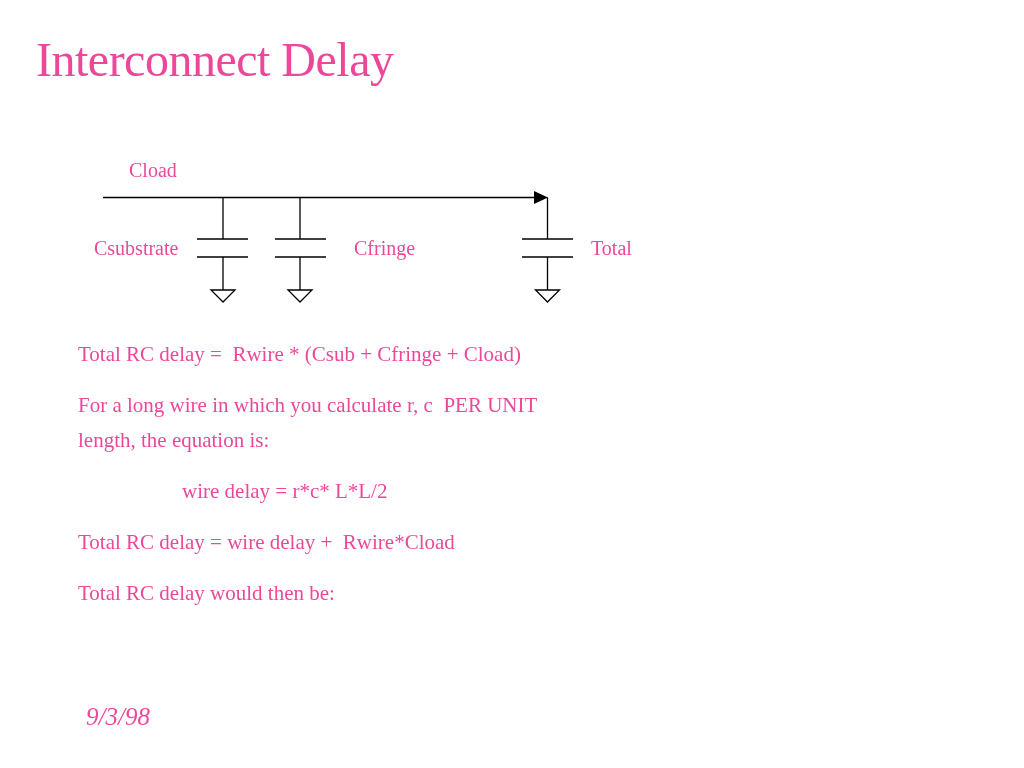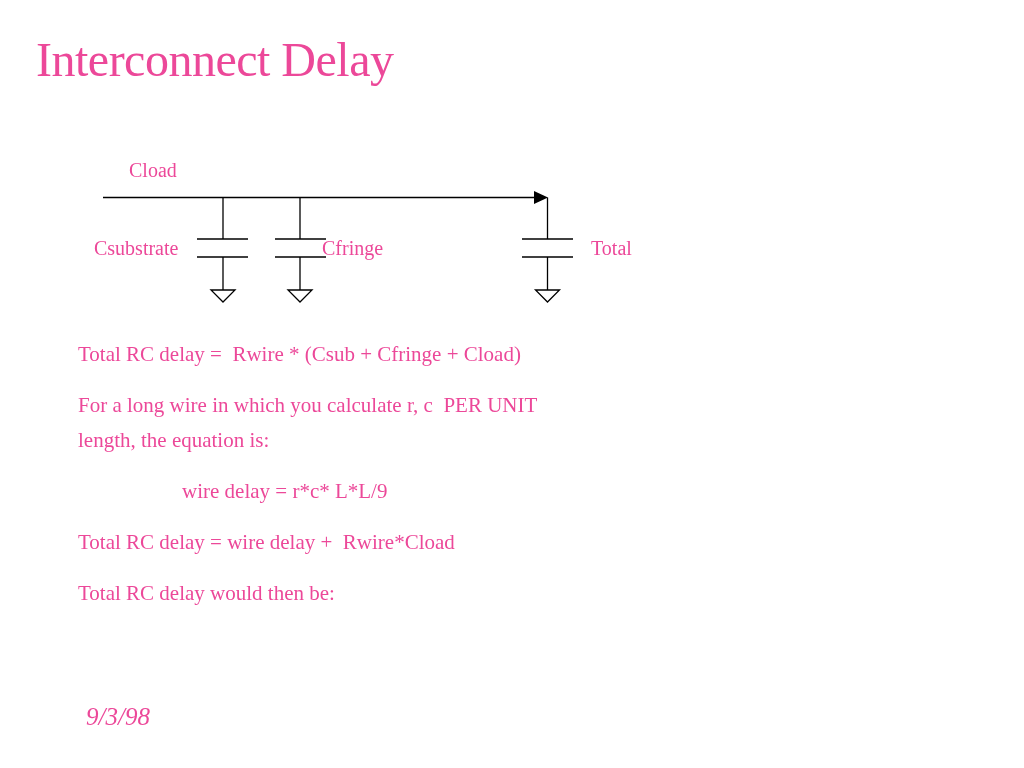--- a/index.html
+++ b/index.html
@@ -28,21 +28,21 @@
     top: 0;
   }
   .diagram-label {
     position: absolute;
     font-size: 20px;
     line-height: 1.1;
     white-space: nowrap;
   }
   .lbl-rwire   { left: 129px; top: 159px; }
   .lbl-csub    { left: 86px;  top: 237px; margin-left: 8px; }
-  .lbl-cfringe { left: 322px; top: 237px; }
+  .lbl-cfringe { left: 354px; top: 237px; }
   .lbl-cload   { left: 591px; top: 237px; }
   .body-text {
     position: absolute;
     left: 78px;
     top: 337px;
     width: 680px;
     font-size: 21px;
     line-height: 35px;
   }
   .body-text p {
@@ -97,20 +97,20 @@
 
   <span class="diagram-label lbl-rwire">Cload</span>
   <span class="diagram-label lbl-csub">Csubstrate</span>
   <span class="diagram-label lbl-cfringe">Cfringe</span>
   <span class="diagram-label lbl-cload">Total</span>
 
   <div class="body-text">
     <p>Total RC delay =  Rwire * (Csub + Cfringe + Cload)</p>
     <p>For a long wire in which you calculate r, c  PER UNIT
 length, the equation is:</p>
-    <p class="equation">wire delay = r*c* L*L/9</p>
+    <p class="equation">wire delay = r*c* L*L/2</p>
     <p>Total RC delay = wire delay +  Rwire*Cload</p>
     <p>Total RC delay would then be:</p>
   </div>
 
   <div class="date">9/3/98</div>
 
 </div>
 
 </body></html>

